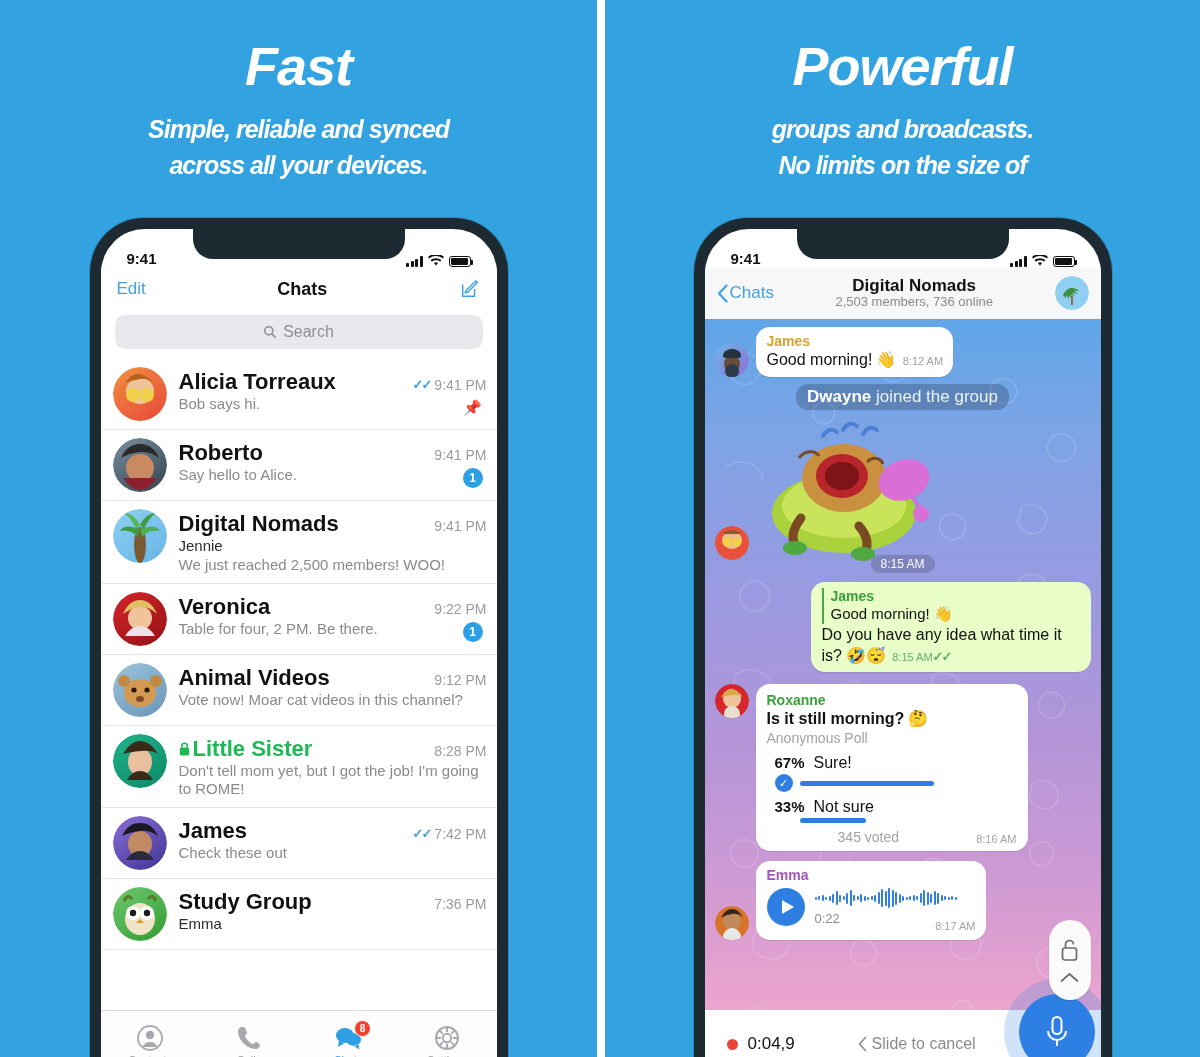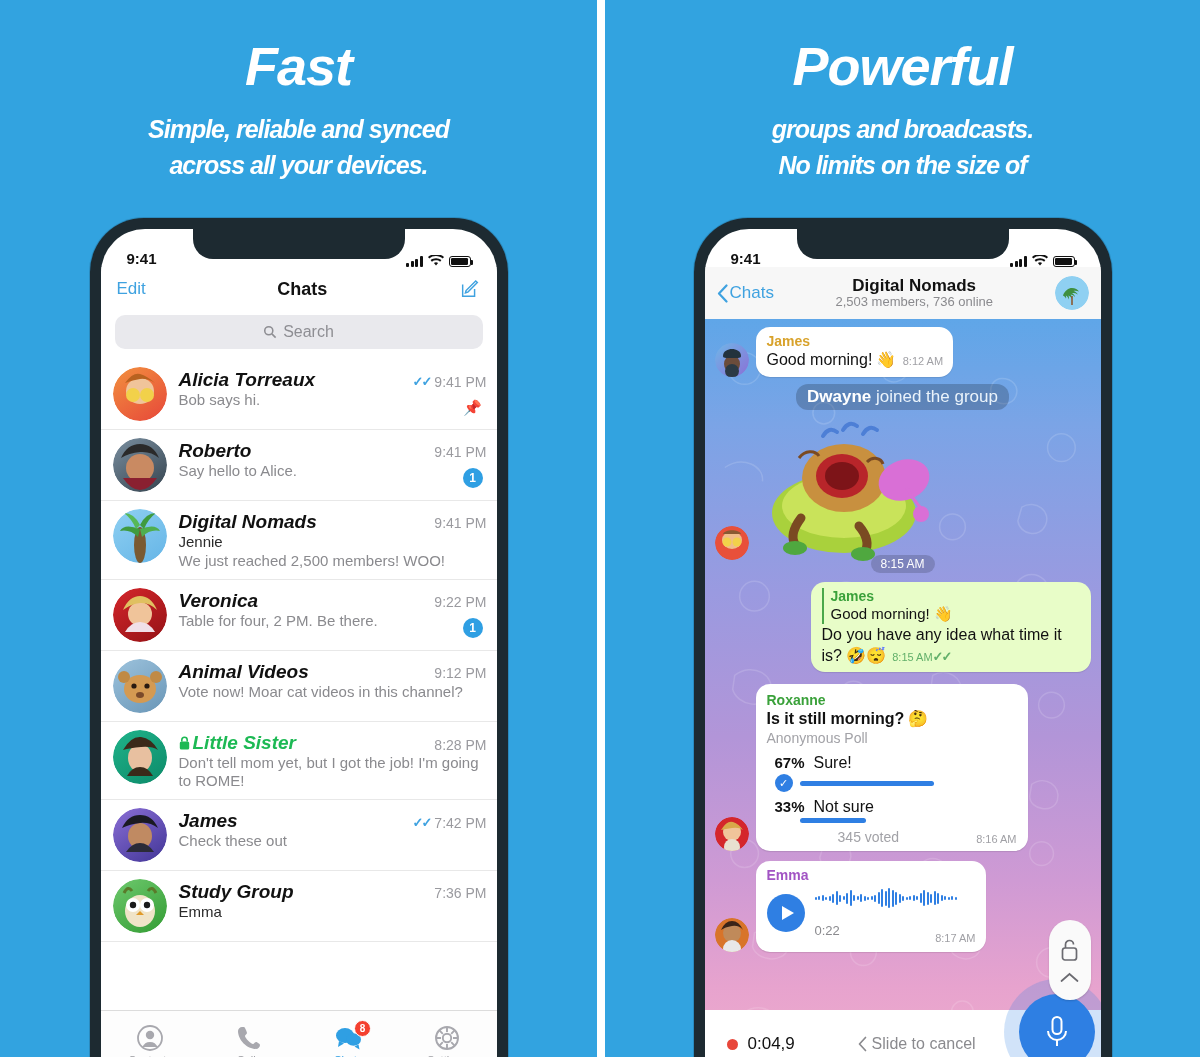--- a/index.html
+++ b/index.html
@@ -99,21 +99,21 @@
   .chatrow {
     display: flex; padding: 8px 10px 8px 12px; position: relative;
     border-bottom: 1px solid #e8e8e8; align-items: flex-start;
   }
   .avatar {
     width: 54px; height: 54px; border-radius: 50%; flex: 0 0 54px;
     margin-right: 12px; overflow: hidden; position: relative;
   }
   .row-main { flex: 1; min-width: 0; padding-top: 2px; }
   .row-top { display: flex; align-items: baseline; }
-  .row-name { font-size: 19px; font-weight: bold; color: #111; flex: 1; font-style: italic; }
+  .row-name { font-size: 22px; font-weight: bold; color: #111; flex: 1; }
   .row-name.secret { color: #1db954; display: flex; align-items: center; gap: 3px; }
   .row-time { font-size: 14px; color: #9a9a9f; white-space: nowrap; display: flex; align-items: center; gap: 4px; }
   .row-sender { font-size: 15px; color: #2b2b2b; line-height: 1.25; }
   .row-msg { font-size: 15px; color: #8a8a8e; line-height: 1.25; }
   .badge {
     position: absolute; right: 14px; bottom: 12px;
     min-width: 20px; height: 20px; border-radius: 10px; background: #2f9fe3;
     color: #fff; font-size: 12px; font-weight: bold;
     display: flex; align-items: center; justify-content: center; padding: 0 6px;
   }
@@ -201,21 +201,21 @@
   .poll-spacer { width: 18px; flex: 0 0 18px; }
   .poll-bar { height: 5px; background: #2f7fe3; border-radius: 3px; }
   .poll-foot { display: flex; align-items: flex-end; }
   .poll-voted { flex: 1; text-align: center; font-size: 14px; color: #a2a2a7; }
 
   .voice { display: flex; align-items: center; gap: 10px; margin-top: 3px; }
   .play { width: 38px; height: 38px; border-radius: 50%; background: #2f7fe3; display: flex; align-items: center; justify-content: center; }
   .play::after { content: ""; border-left: 12px solid #fff; border-top: 7.5px solid transparent; border-bottom: 7.5px solid transparent; margin-left: 4px; }
   .wave { display: flex; align-items: center; gap: 1.5px; height: 22px; }
   .wave i { display: block; width: 2px; background: #2f7fe3; border-radius: 1px; }
-  .vdur { font-size: 13px; color: #8a8a8e; margin-top: 14px; }
+  .vdur { font-size: 13px; color: #8a8a8e; margin-top: 2px; }
 
   .lockbtn {
     position: absolute; right: 10px; bottom: 78px;
     width: 42px; height: 80px; background: #fafafa; border-radius: 21px;
     display: flex; flex-direction: column; align-items: center; justify-content: center; gap: 10px;
     box-shadow: 0 1px 2px rgba(0,0,0,.16); z-index: 40;
   }
   .recordbar {
     position: absolute; bottom: 0; left: 0; right: 0; height: 68px;
     background: #fff; display: flex; align-items: center; padding: 0 22px;
@@ -700,21 +700,21 @@
                 <div class="reply-quote">
                   <div class="b-author green">James</div>
                   <div class="b-text" style="font-size:15px">Good morning! 👋</div>
                 </div>
                 <div class="b-text">
                   <span>Do you have any idea what time it is? 🤣😴</span><span class="b-time green">8:15 AM</span><span class="ticks" style="color:#62b06a">✓✓</span>
                 </div>
               </div>
             </div>
 
-            <div class="msg-row" style="margin-top:12px;align-items:flex-end">
+            <div class="msg-row" style="margin-top:12px;align-items:flex-start">
               <div class="msg-av">
                 <svg viewBox="0 0 34 34" width="34" height="34">
                     <circle cx="17" cy="17" r="17" fill="#d4262b"></circle>
                     <ellipse cx="17" cy="15" rx="9" ry="9" fill="#f0c49a"></ellipse>
                     <path d="M6 13q6-10 12-8t10 8q-4-3-11-2T6 13z" fill="#d8a84a"></path>
                     <circle cx="17" cy="30" r="8" fill="#e8e0d0"></circle>
                   </svg>
               </div>
               <div class="poll">
                 <div class="b-author green">Roxanne</div>

